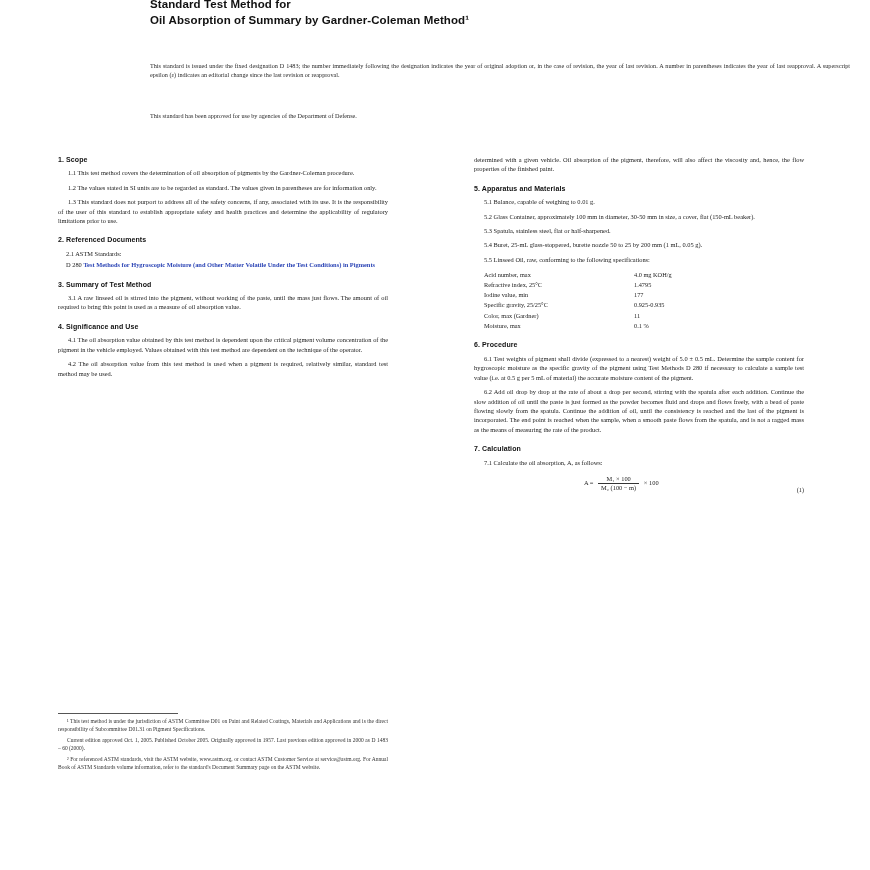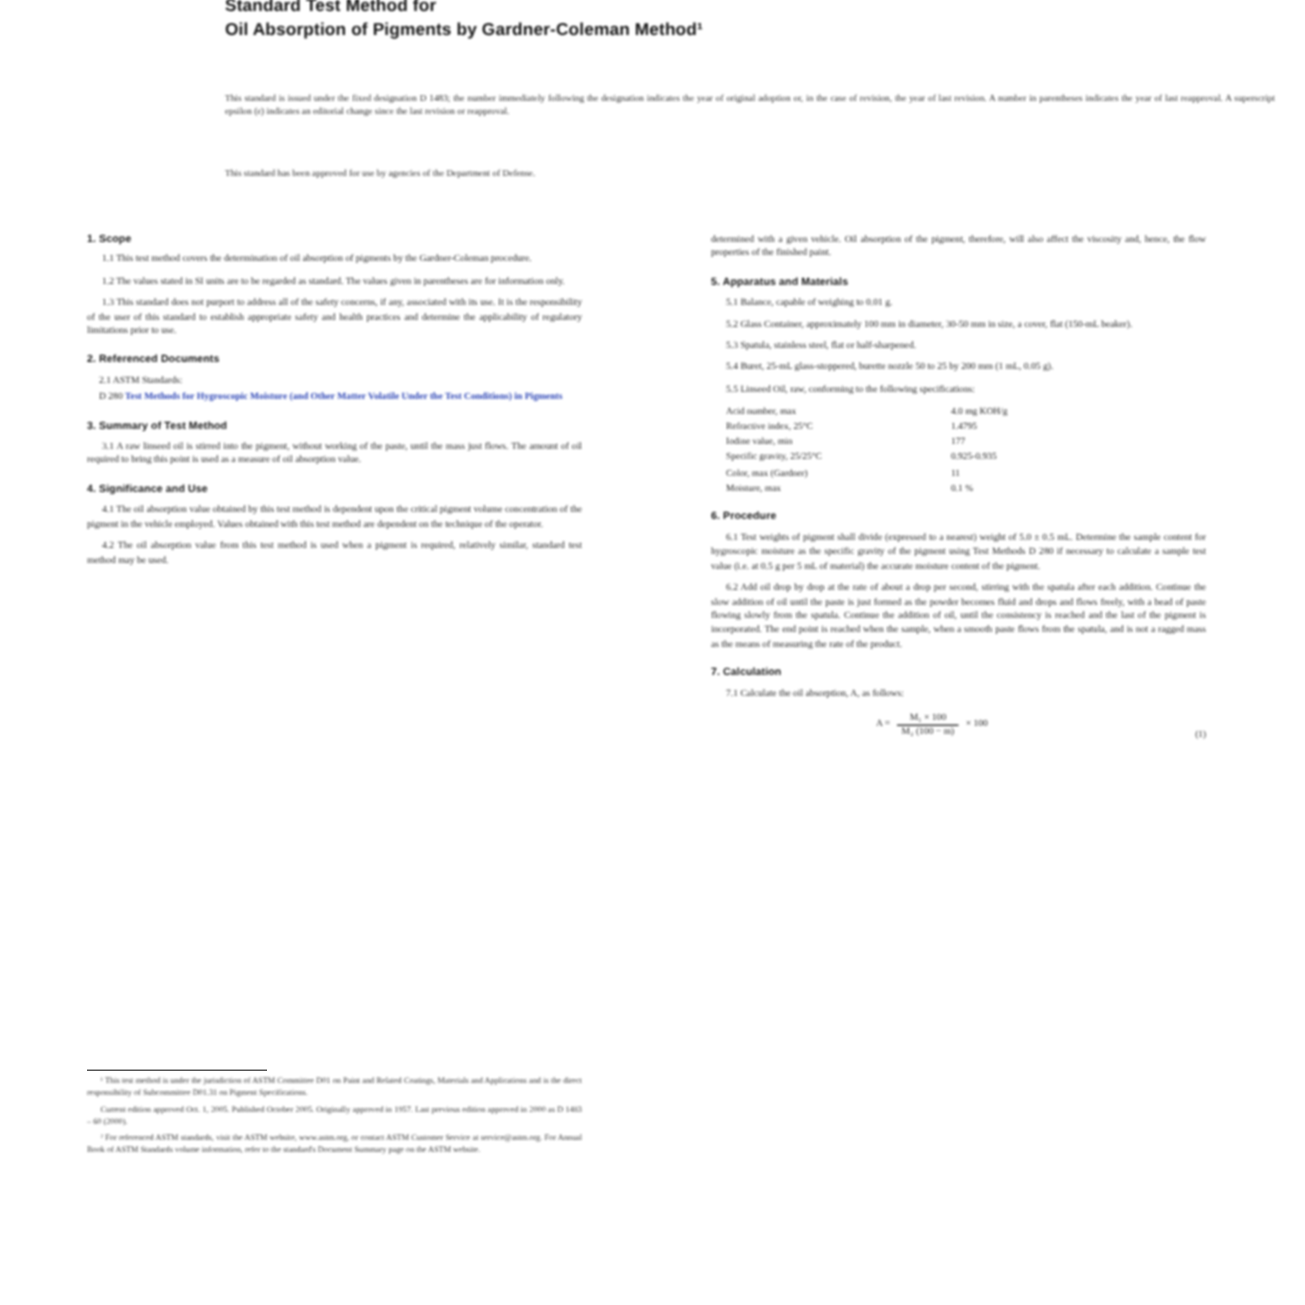--- a/index.html
+++ b/index.html
@@ -188,21 +188,21 @@
   }
 </style>
 </head>
 <body>
 
 <div class="page">
 
   <div class="doc-header">
     <div class="doc-title">
       <span>Standard Test Method for</span>
-      <span class="line2">Oil Absorption of Pigments by Gardner-Coleman Method¹</span>
+      <span class="line2">Oil Absorption of Summary by Gardner-Coleman Method¹</span>
     </div>
   </div>
 
   <div class="designation-block">
     <p>This standard is issued under the fixed designation D 1483; the number immediately following the designation indicates the year of original adoption or, in the case of revision, the year of last revision. A number in parentheses indicates the year of last reapproval. A superscript epsilon (ε) indicates an editorial change since the last revision or reapproval.</p>
   </div>
 
   <div class="note-line">This standard has been approved for use by agencies of the Department of Defense.</div>
 
   <div class="col col-left">

